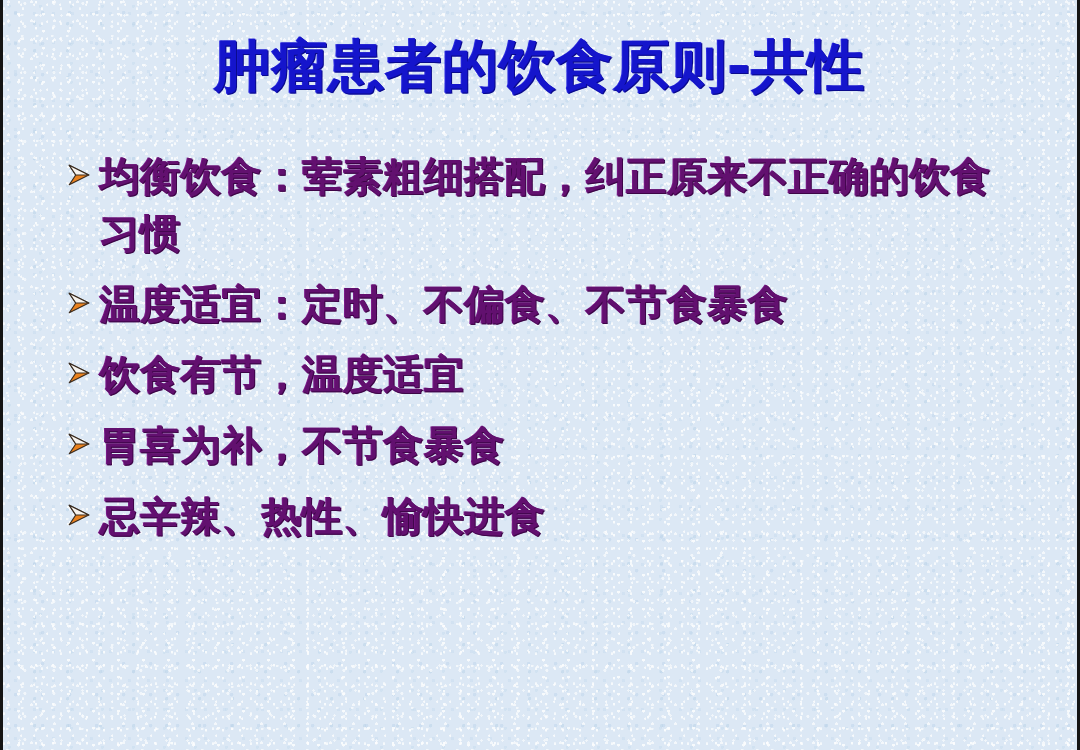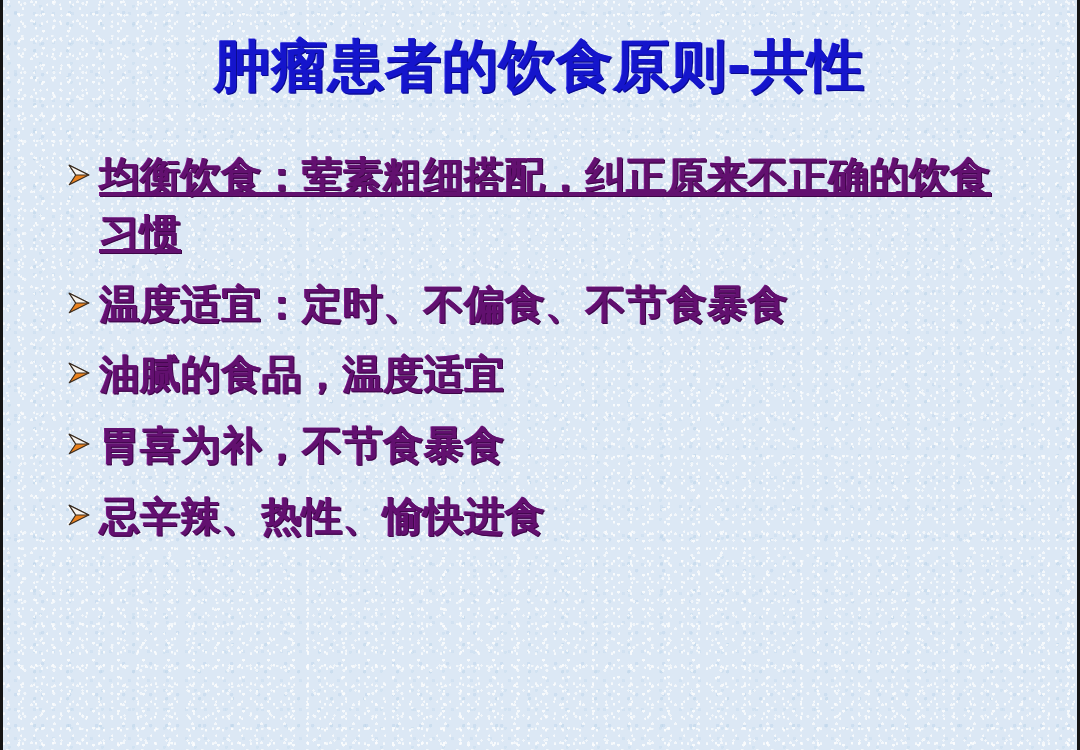--- a/index.html
+++ b/index.html
@@ -129,21 +129,20 @@
     letter-spacing: 0.5px;
     text-shadow:
        1px 1px 0 #3d0547,
       -1px 0   0 #7a1a89,
        0   1px 0 #4a0a55;
   }
 
   
   .bullet-item.wraps .bullet-text {
     max-width: 905px;
-    text-decoration: underline;
   }
 </style>
 </head>
 <body>
 
 <div class="slide">
 
   <div class="slide-texture"></div>
   <div class="edge-left"></div>
   <div class="edge-right"></div>
@@ -175,21 +174,21 @@
         <span class="bullet-text">温度适宜：定时、不偏食、不节食暴食</span>
       </div>
 
       <div class="bullet-item">
         <span class="bullet-marker">
           <svg viewBox="0 0 24 24" aria-hidden="true">
             <path d="M3 3 L21 12 L3 21 L9 12 Z" fill="#E8811E" stroke="#3A2C20" stroke-width="1.1" stroke-linejoin="round"></path>
             <path d="M3 3 L21 12 L9 12 Z" fill="#F6F2EC" stroke="#3A2C20" stroke-width="1.1" stroke-linejoin="round"></path>
           </svg>
         </span>
-        <span class="bullet-text">油腻的食品，温度适宜</span>
+        <span class="bullet-text">饮食有节，温度适宜</span>
       </div>
 
       <div class="bullet-item">
         <span class="bullet-marker">
           <svg viewBox="0 0 24 24" aria-hidden="true">
             <path d="M3 3 L21 12 L3 21 L9 12 Z" fill="#E8811E" stroke="#3A2C20" stroke-width="1.1" stroke-linejoin="round"></path>
             <path d="M3 3 L21 12 L9 12 Z" fill="#F6F2EC" stroke="#3A2C20" stroke-width="1.1" stroke-linejoin="round"></path>
           </svg>
         </span>
         <span class="bullet-text">胃喜为补，不节食暴食</span>

